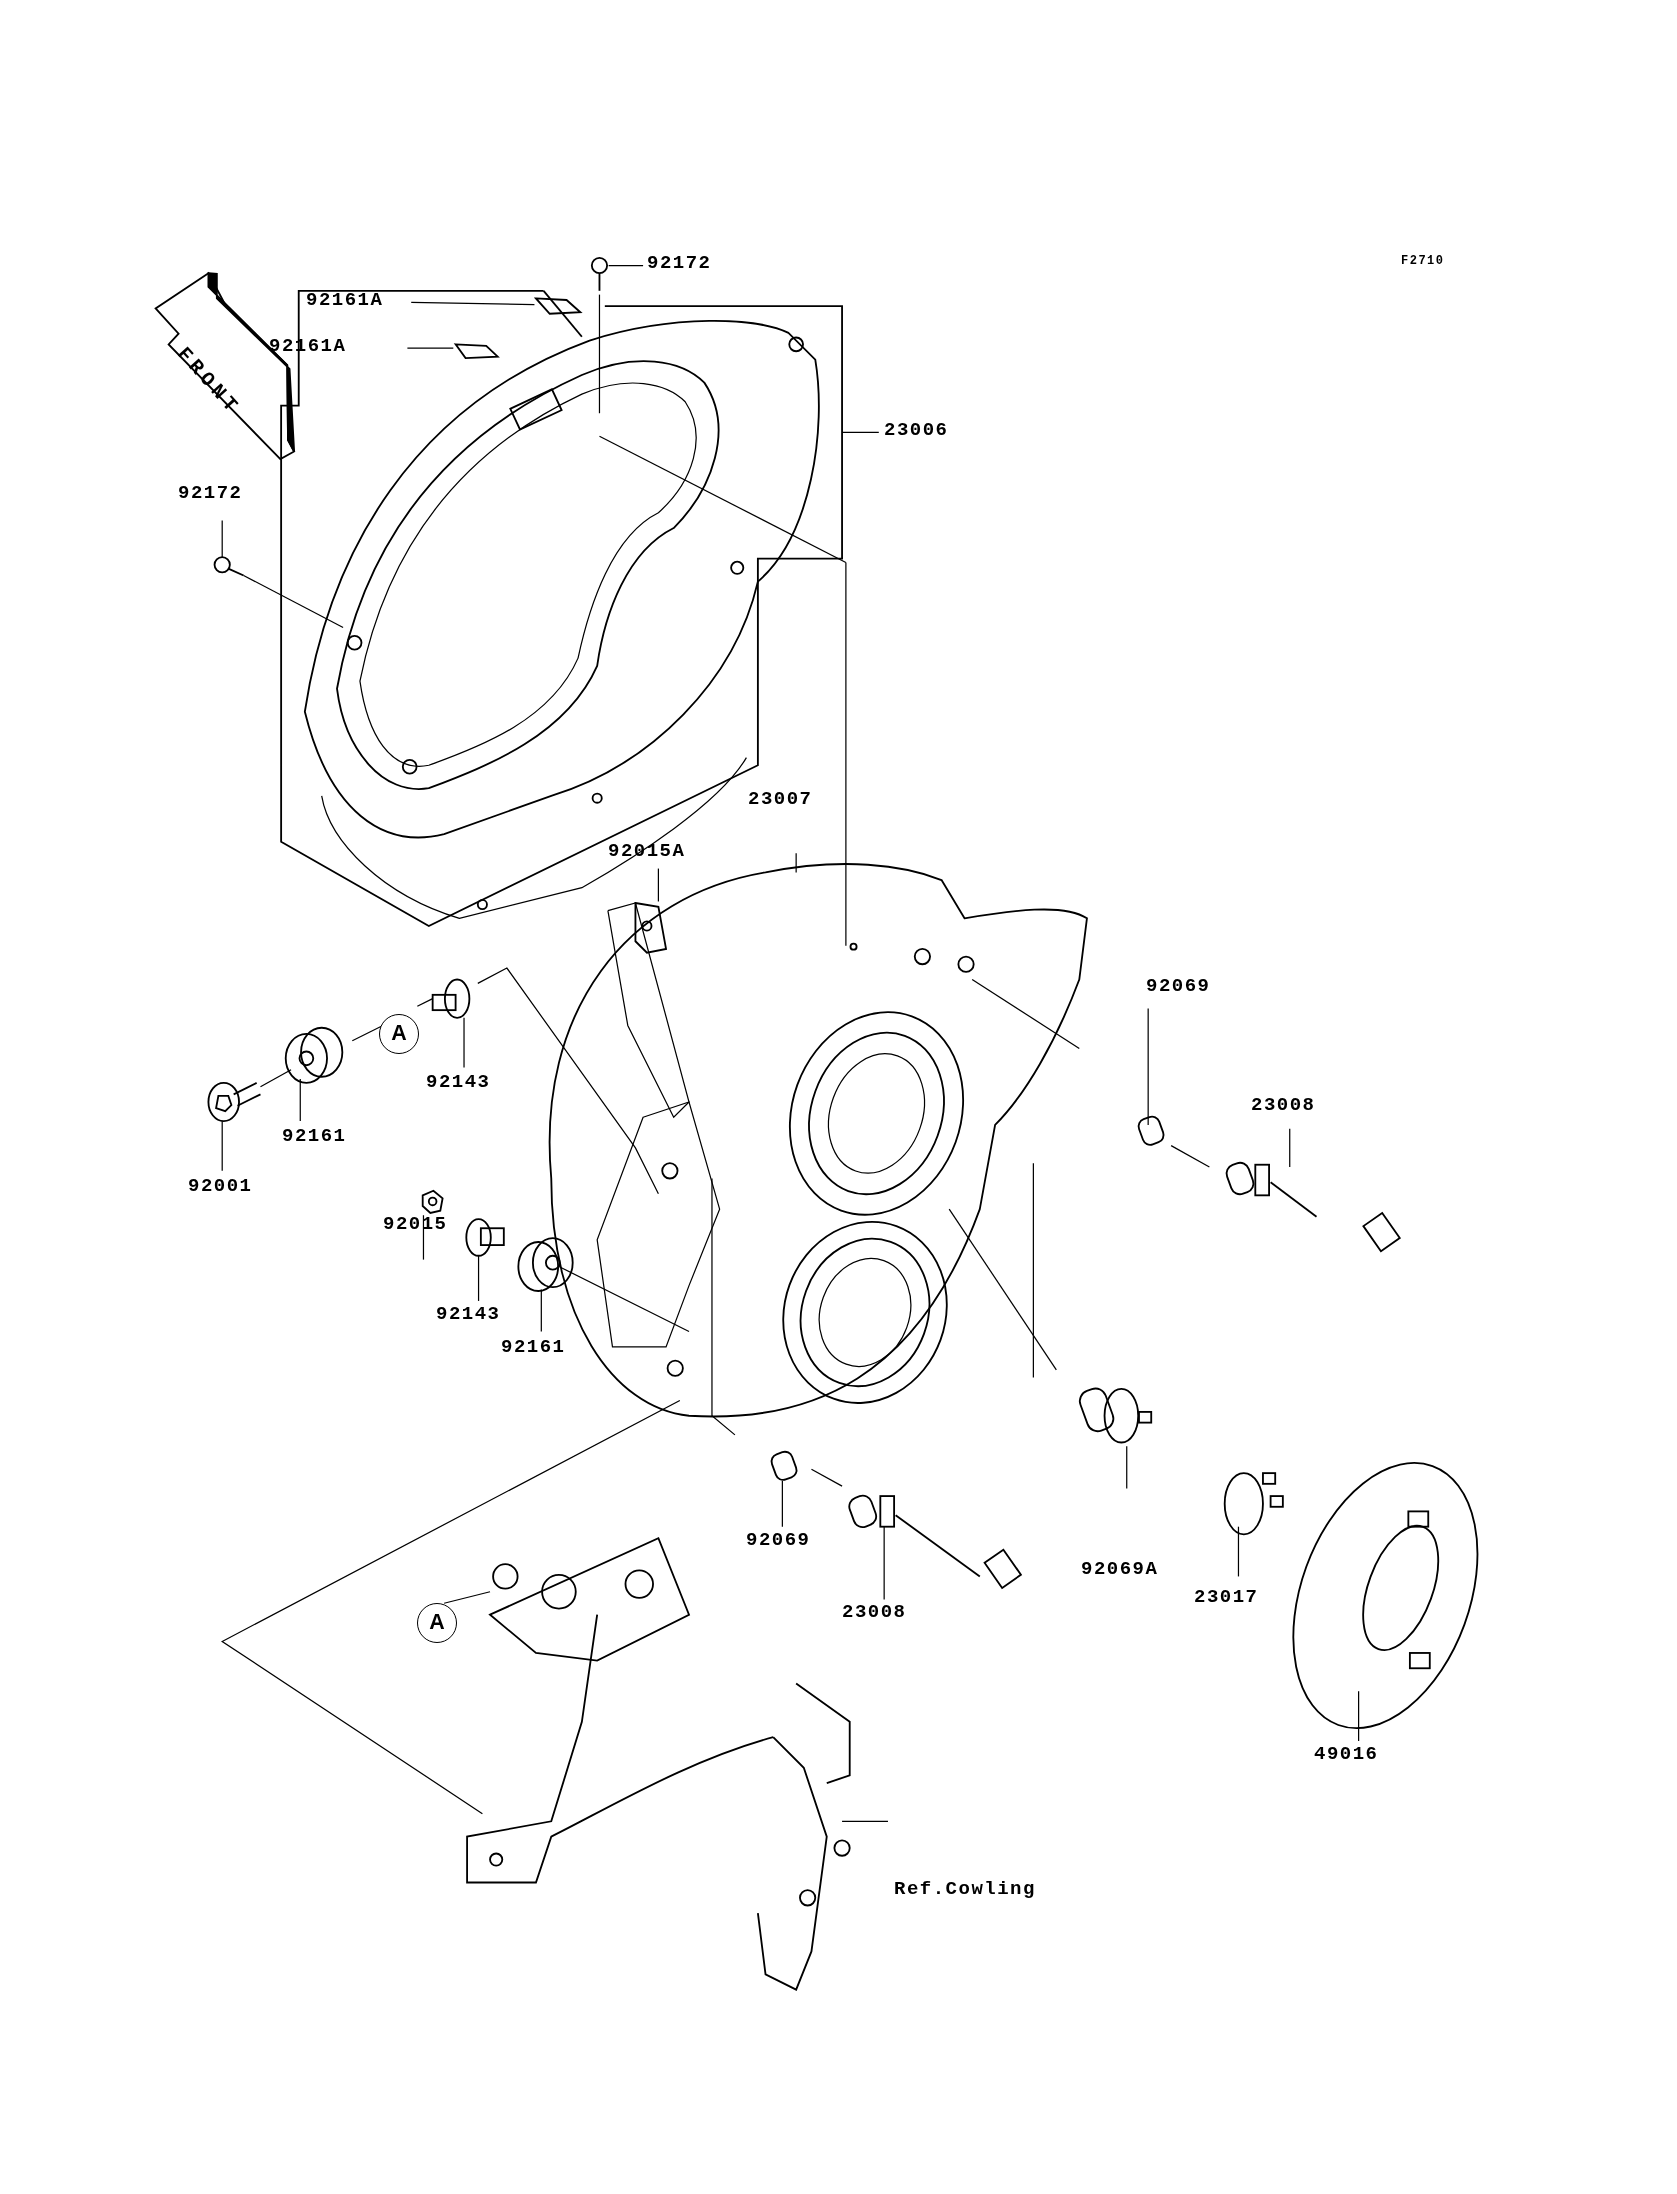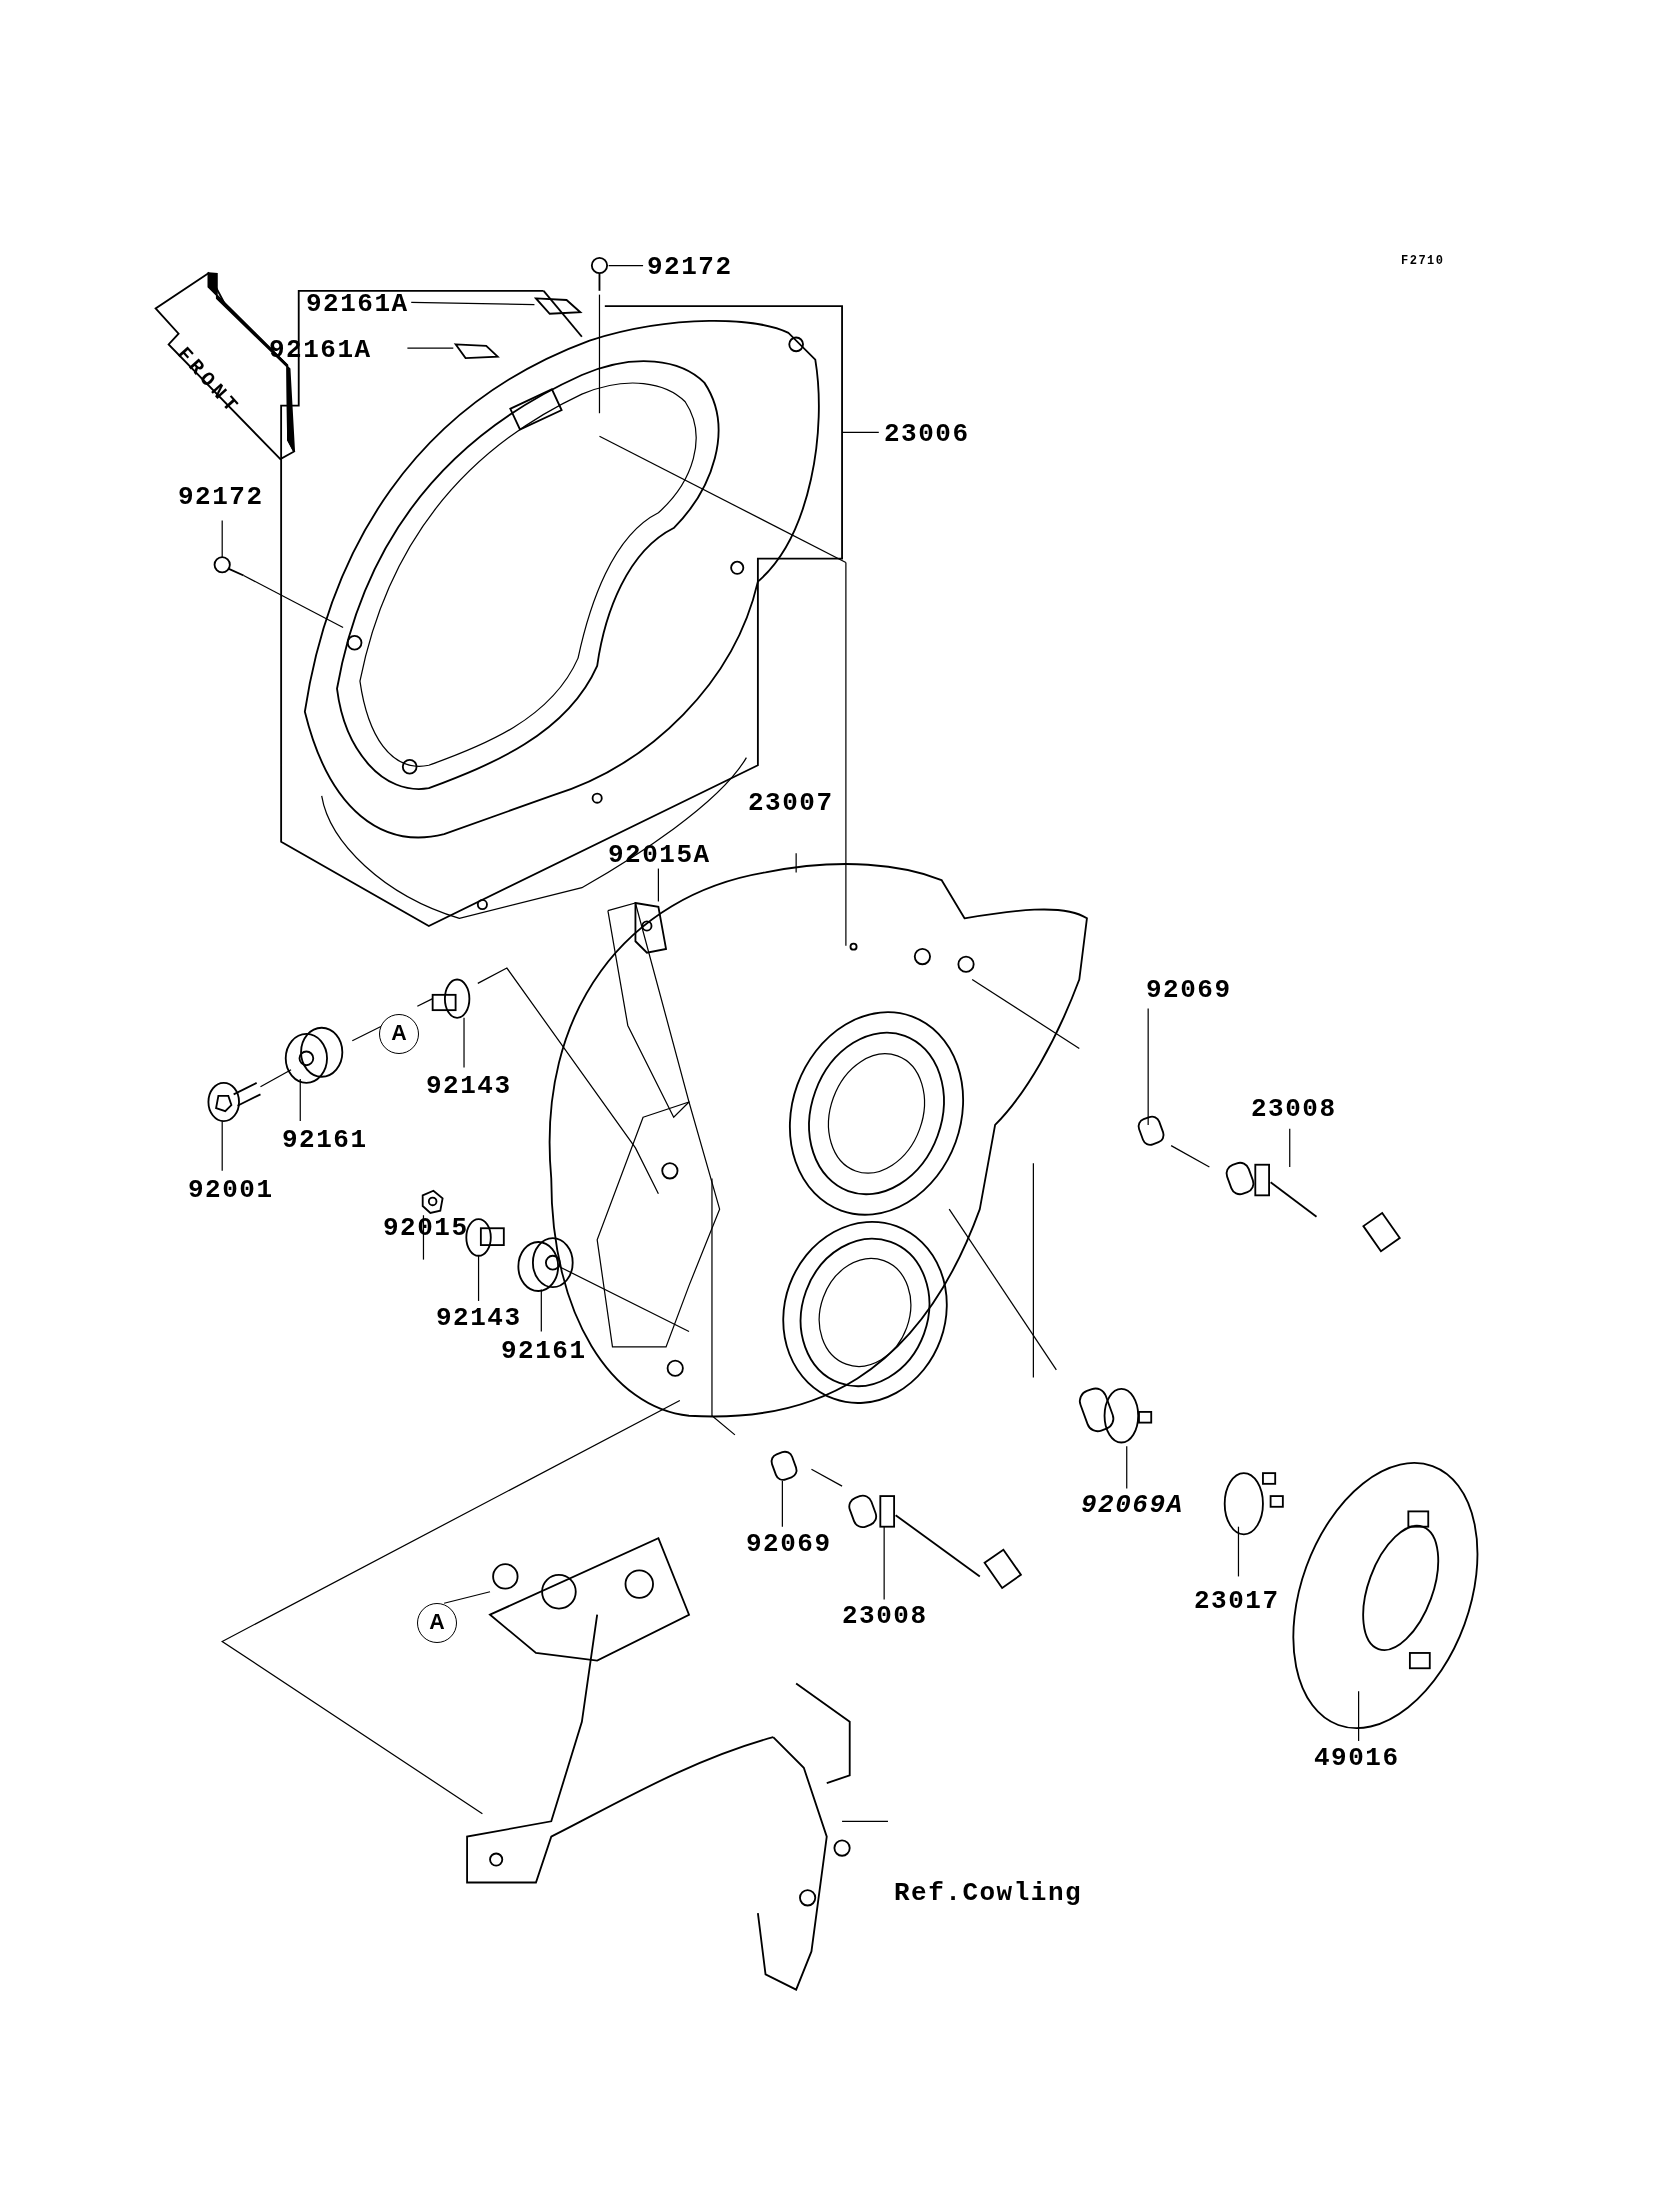--- a/index.html
+++ b/index.html
@@ -1,18 +1,18 @@
 <!DOCTYPE html>
 <html style="font-size:12.2px"><head>
 <meta charset="utf-8">
 <style>
   html,body{margin:0;padding:0;background:#ffffff;}
   body{width:1678px;height:2194px;position:relative;overflow:hidden;font-family:"Liberation Sans",sans-serif;}
   #diagram{position:absolute;left:0;top:0;width:1678px;height:2194px;}
-  .lbl{position:absolute;font-family:"Liberation Mono","DejaVu Sans Mono",monospace;font-weight:bold;font-size:26px;color:#000;letter-spacing:1.5px;line-height:1;white-space:nowrap;}
+  .lbl{position:absolute;font-family:"Liberation Mono","DejaVu Sans Mono",monospace;font-weight:bold;font-size:19px;color:#000;letter-spacing:1.5px;line-height:1;white-space:nowrap;}
   .circ{position:absolute;width:40px;height:40px;border:1.5px solid #000;border-radius:50%;box-sizing:border-box;font-family:"Liberation Sans",sans-serif;font-weight:bold;font-size:21.4px;text-align:center;line-height:37px;background:#fff;}
   svg line,svg path,svg polyline,svg ellipse,svg rect,svg circle,svg polygon{fill:none;stroke:#000;stroke-width:2.4;}
   .thin{stroke-width:1.6 !important;}
   .fillw{fill:#fff !important;}
   .fillb{fill:#000 !important;}
 </style>
 </head>
 <body>
 
 <div id="diagram">
@@ -213,21 +213,21 @@
 <div class="lbl" style="left:426px;top:1073px;">92143</div>
 <div class="lbl" style="left:282px;top:1127px;">92161</div>
 <div class="lbl" style="left:188px;top:1177px;">92001</div>
 <div class="lbl" style="left:383px;top:1215px;">92015</div>
 <div class="lbl" style="left:436px;top:1305px;">92143</div>
 <div class="lbl" style="left:501px;top:1338px;">92161</div>
 <div class="lbl" style="left:1146px;top:977px;">92069</div>
 <div class="lbl" style="left:1251px;top:1096px;">23008</div>
 <div class="lbl" style="left:746px;top:1531px;">92069</div>
 <div class="lbl" style="left:842px;top:1603px;">23008</div>
-<div class="lbl" style="left:1081px;top:1492px;font-style:italic;">92069A</div>
+<div class="lbl" style="left:1081px;top:1560px;">92069A</div>
 <div class="lbl" style="left:1194px;top:1588px;">23017</div>
 <div class="lbl" style="left:1314px;top:1745px;">49016</div>
 <div class="lbl" style="left:894px;top:1880px;font-family:Liberation Mono, monospace;">Ref.Cowling</div>
 
 <div class="circ" style="left:379px;top:1014px;">A</div>
 <div class="circ" style="left:417px;top:1603px;">A</div>
 
 <div class="lbl" style="left:188px;top:344px;font-size:20px;transform:rotate(48deg);transform-origin:left top;letter-spacing:4.6px;">FRONT</div>
 </div>
 

